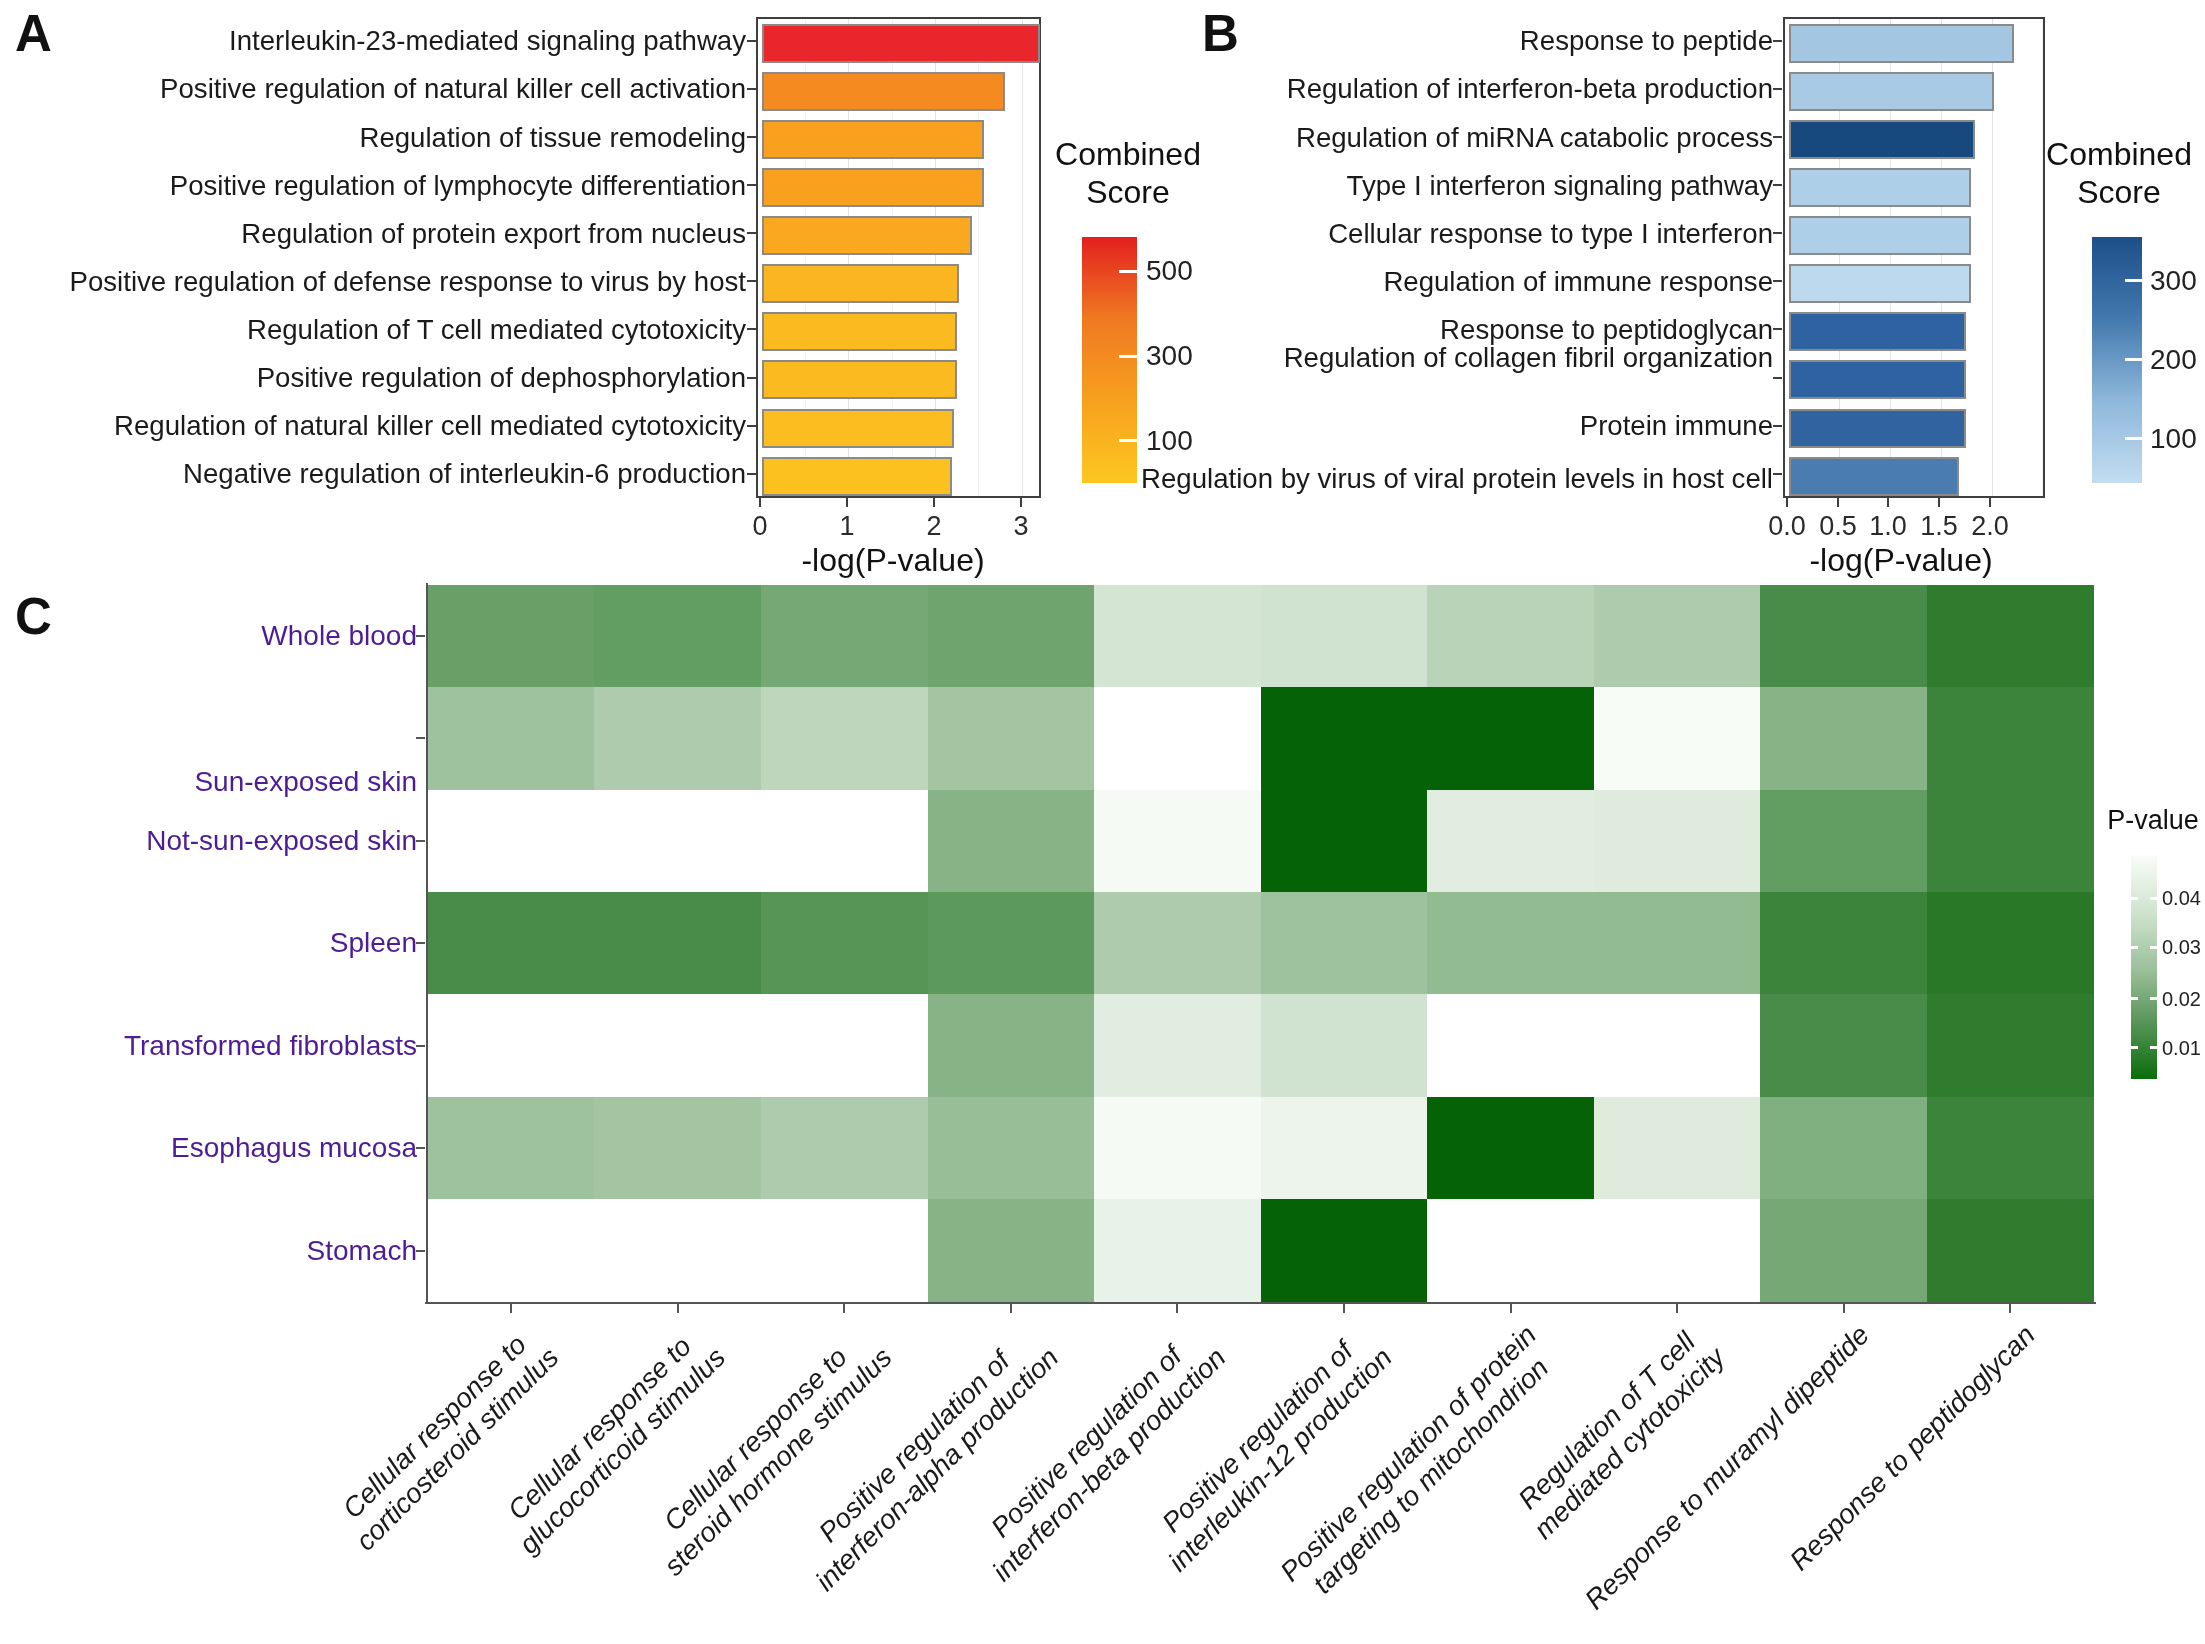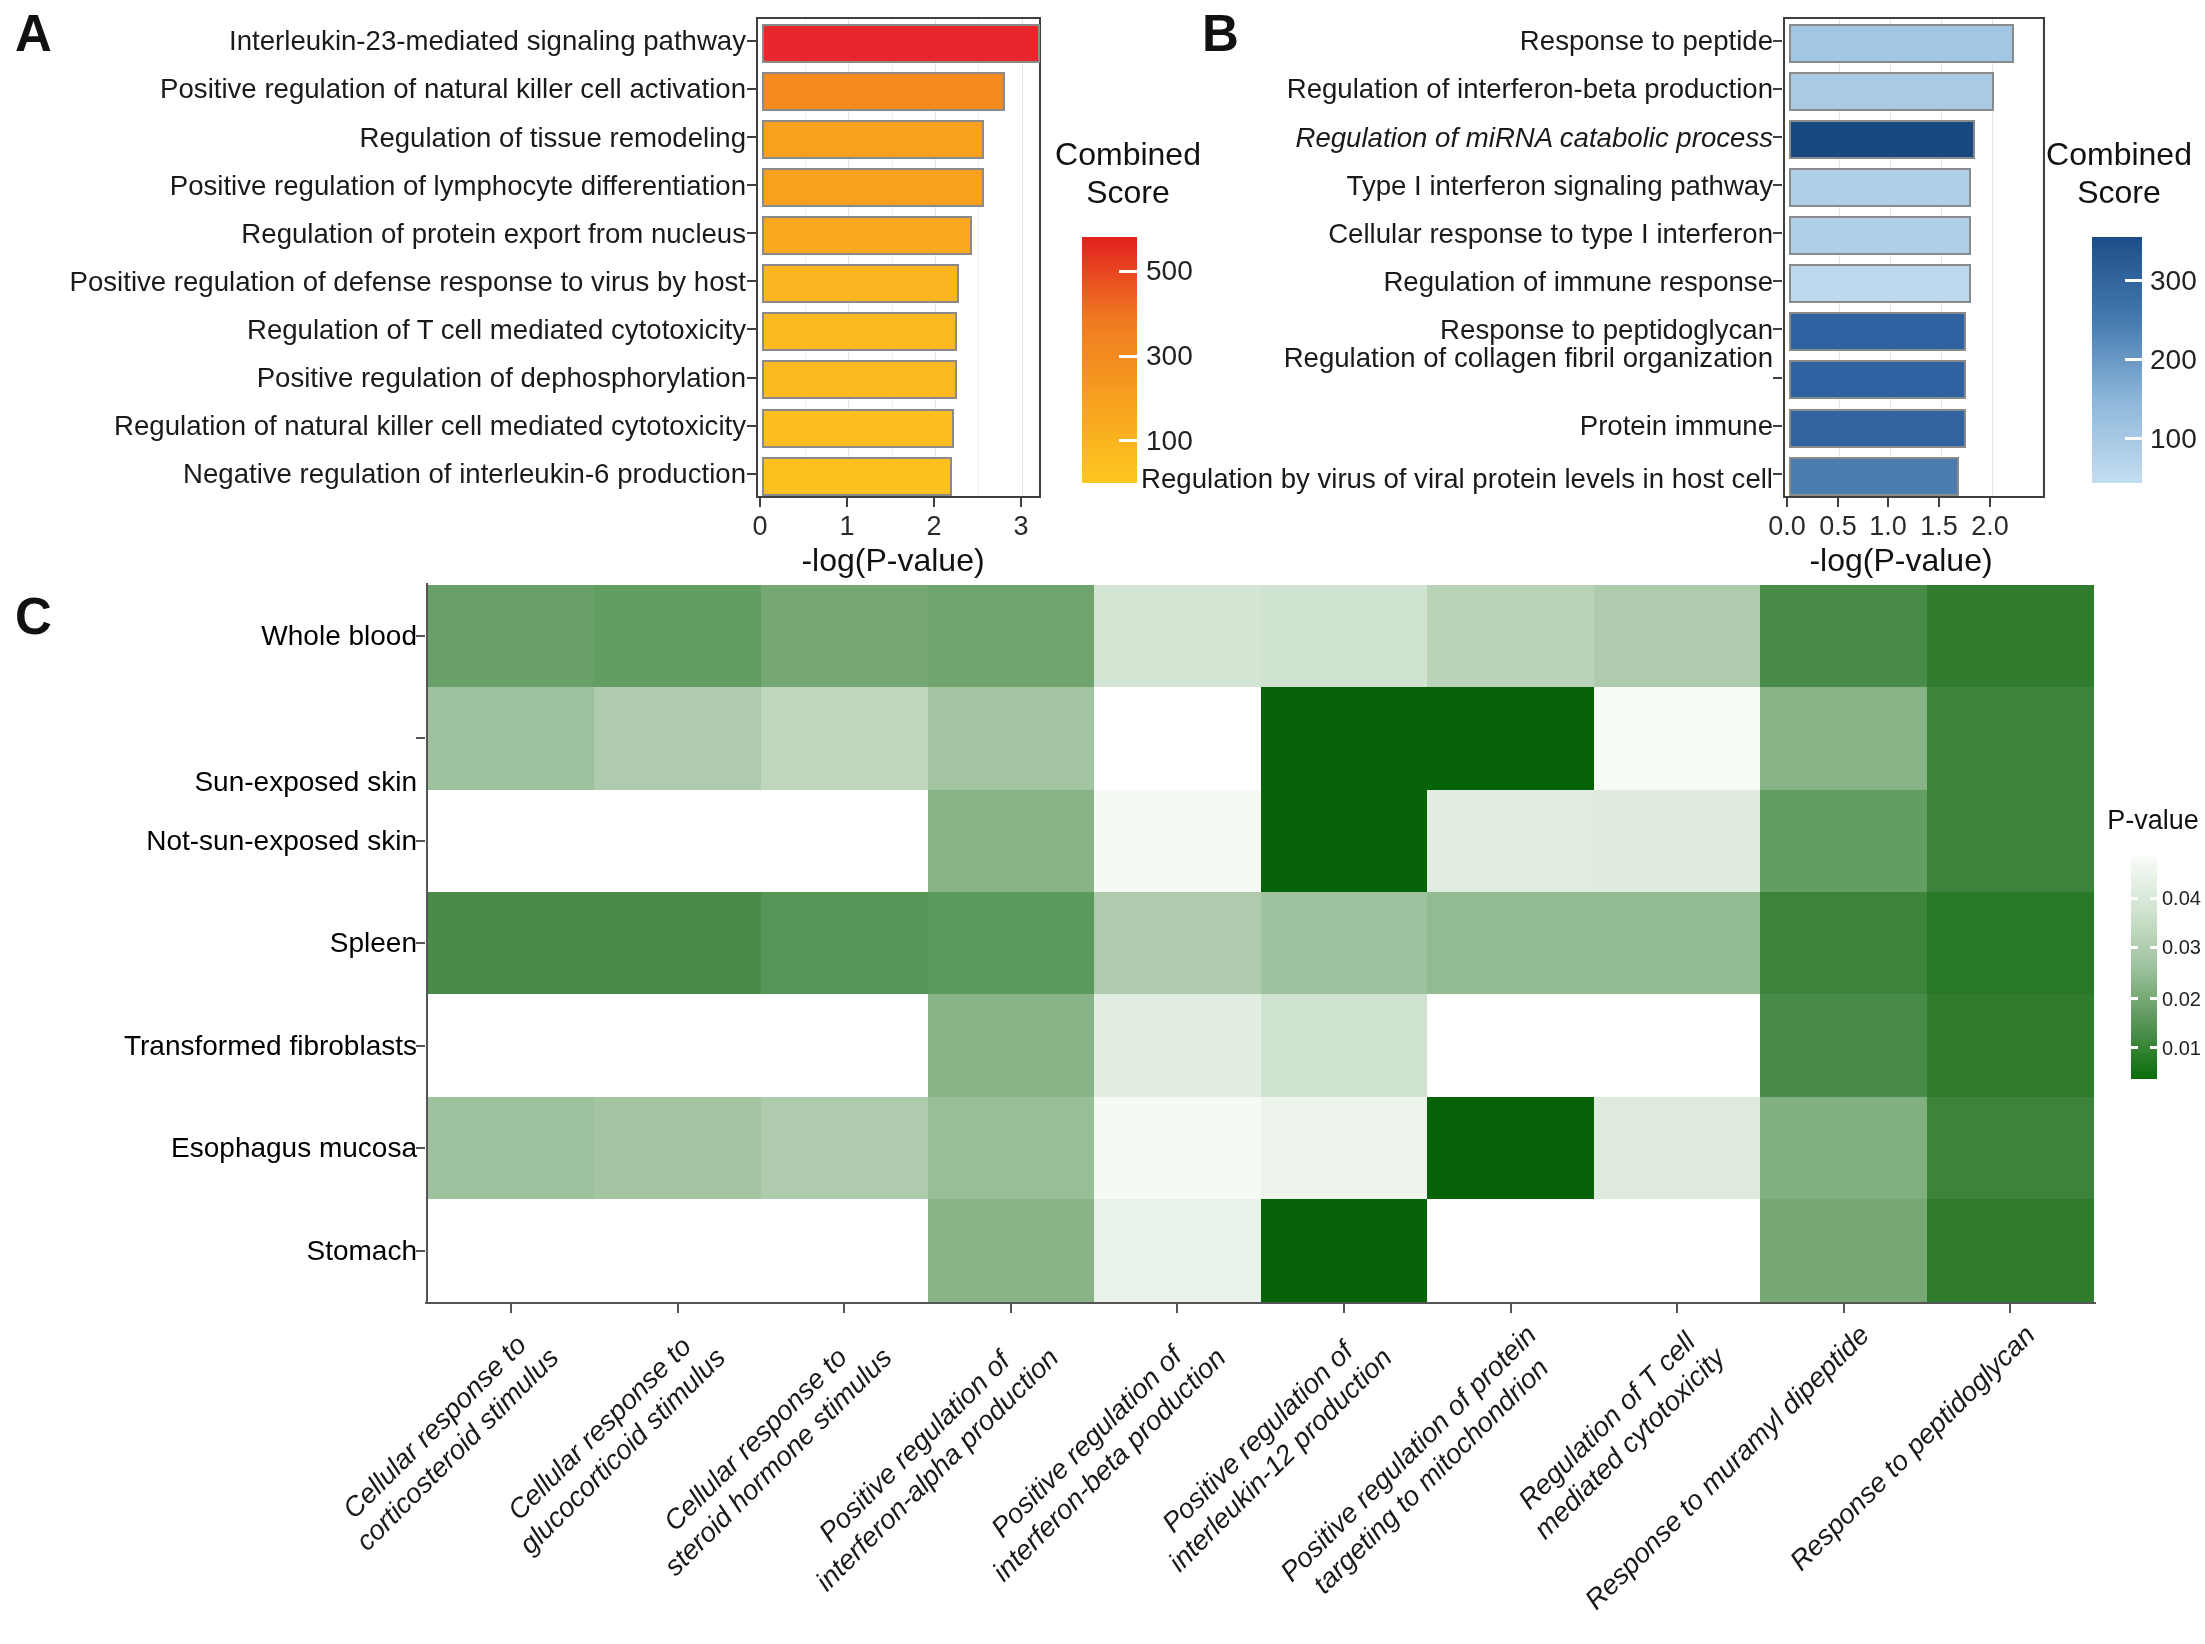--- a/index.html
+++ b/index.html
@@ -11,21 +11,21 @@
   .bar{position:absolute;border:2px solid #8a8a8a;box-sizing:border-box;}
   .catlabel{position:absolute;font-size:27.6px;line-height:35px;height:35px;text-align:right;white-space:nowrap;color:#1a1a1a;}
   .ticklabel{position:absolute;font-size:27px;color:#2b2b2b;transform:translateX(-50%);white-space:nowrap;}
   .tickmark{position:absolute;background:#3f3f3f;}
   .axistitle{position:absolute;font-size:32px;color:#111;transform:translateX(-50%);white-space:nowrap;}
   .legendtitle{position:absolute;font-size:32px;line-height:38px;color:#111;text-align:center;transform:translateX(-50%);}
   .legendgrad{position:absolute;}
   .legendtick{position:absolute;background:#ffffff;}
   .legendlabel{position:absolute;font-size:28px;color:#222;white-space:nowrap;transform:translateY(-50%);}
   .hcell{position:absolute;}
-  .rowlabel{position:absolute;font-size:28px;line-height:34px;height:34px;text-align:right;white-space:nowrap;color:#000000;transform:translateY(-50%);}
+  .rowlabel{position:absolute;font-size:28px;line-height:34px;height:34px;text-align:right;white-space:nowrap;color:#4c1d95;transform:translateY(-50%);}
   .axisline{position:absolute;background:#555555;}
   .collabel{position:absolute;font-size:27.6px;line-height:32px;font-style:italic;text-align:center;white-space:pre-line;
             transform:rotate(-45deg);transform-origin:100% 0;color:#1a1a1a;}
   .cleglabel{position:absolute;font-size:20px;color:#222;white-space:nowrap;transform:translateY(-50%);}
   .clegtitle{position:absolute;font-size:27px;color:#111;transform:translateX(-50%);white-space:nowrap;}
 </style>
 </head>
 <body>
 
 <div id="page">
@@ -104,21 +104,21 @@
         <div class="bar" style="left: 4px; top: 245px; width: 182px; height: 39px; background: rgb(188, 217, 238); border-color: rgb(138, 138, 138);"></div>
         <div class="bar" style="left: 4px; top: 293px; width: 177px; height: 39px; background: rgb(46, 98, 161); border-color: rgb(138, 138, 138);"></div>
         <div class="bar" style="left: 4px; top: 341px; width: 177px; height: 39px; background: rgb(46, 98, 161); border-color: rgb(138, 138, 138);"></div>
         <div class="bar" style="left: 4px; top: 390px; width: 177px; height: 39px; background: rgb(48, 99, 159); border-color: rgb(138, 138, 138);"></div>
         <div class="bar" style="left: 4px; top: 438px; width: 170px; height: 39px; background: rgb(74, 124, 176); border-color: rgb(138, 138, 138);"></div>
       </div>
       <div class="catlabel" style="right: 432px; top: 23.4px;">Response to peptide</div>
       <div class="tickmark" style="left: 1773px; top: 40px; width: 9.4px; height: 2px;"></div>
       <div class="catlabel" style="right: 432px; top: 71px;">Regulation of interferon-beta production</div>
       <div class="tickmark" style="left: 1773px; top: 88px; width: 9.4px; height: 2px;"></div>
-      <div class="catlabel" style="right: 432px; top: 120px; font-style: italic;">Regulation of miRNA catabolic process</div>
+      <div class="catlabel" style="right: 432px; top: 120px;">Regulation of miRNA catabolic process</div>
       <div class="tickmark" style="left: 1773px; top: 136px; width: 9.4px; height: 2px;"></div>
       <div class="catlabel" style="right: 432px; top: 168px;">Type I interferon signaling pathway</div>
       <div class="tickmark" style="left: 1773px; top: 184px; width: 9.4px; height: 2px;"></div>
       <div class="catlabel" style="right: 432px; top: 216px;">Cellular response to type I interferon</div>
       <div class="tickmark" style="left: 1773px; top: 232px; width: 9.4px; height: 2px;"></div>
       <div class="catlabel" style="right: 432px; top: 264px;">Regulation of immune response</div>
       <div class="tickmark" style="left: 1773px; top: 280px; width: 9.4px; height: 2px;"></div>
       <div class="catlabel" style="right: 432px; top: 312px;">Response to peptidoglycan</div>
       <div class="tickmark" style="left: 1773px; top: 328px; width: 9.4px; height: 2px;"></div>
       <div class="catlabel" style="right: 432px; top: 340px;">Regulation of collagen fibril organization</div>

